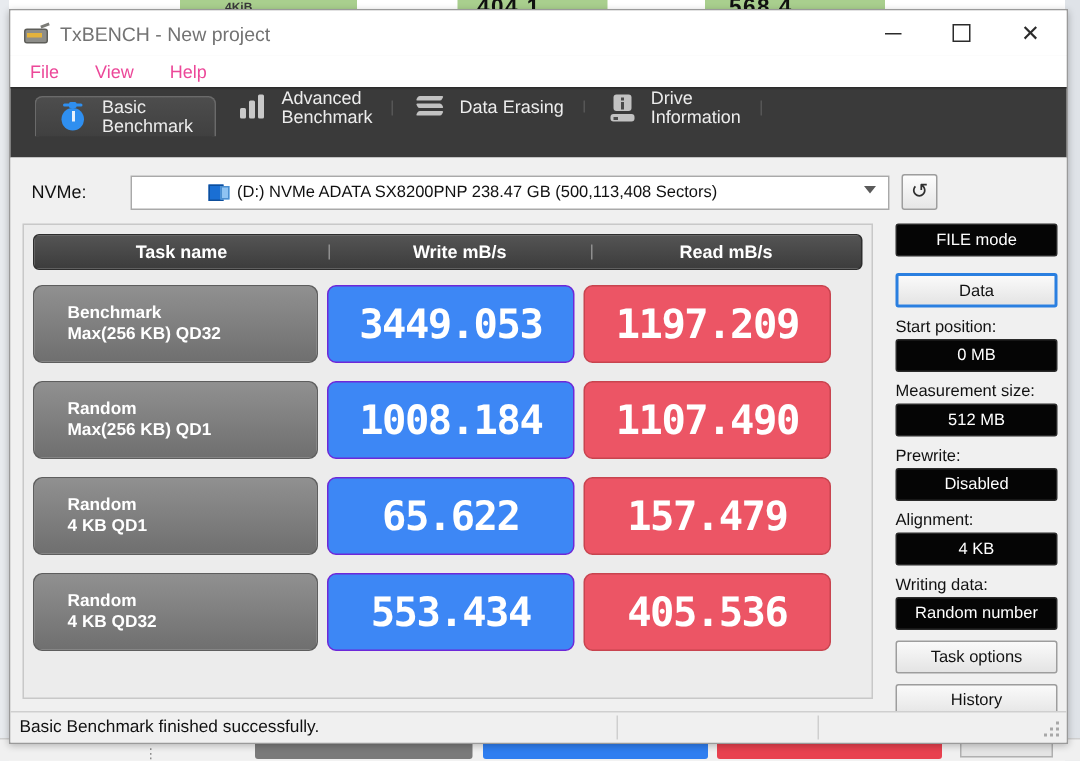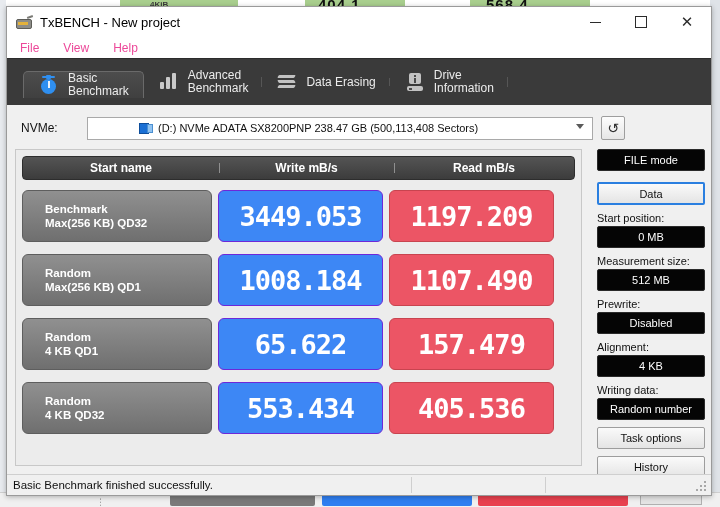--- a/index.html
+++ b/index.html
@@ -35,34 +35,34 @@
     box-shadow:0 1px 5px rgba(0,0,0,.28);
     display:flex;flex-direction:column;
   }
 
   
   .titlebar{height:30px;background:#ffffff;display:flex;align-items:center;position:relative;flex:none;}
   .title-ico{width:17px;height:15px;margin-left:9px;margin-right:7px;position:relative;}
   .title-ico .body{position:absolute;left:0;top:4px;width:14px;height:8px;background:#8d8d88;border:1px solid #5d5d58;border-radius:2px;}
   .title-ico .cap{position:absolute;left:2px;top:7px;width:10px;height:3px;background:#e3b23c;}
   .title-ico .stick{position:absolute;left:11px;top:1px;width:6px;height:2px;background:#7b7b76;transform:rotate(-20deg);}
-  .title-txt{font-size:13px;color:#000000;}
+  .title-txt{font-size:13px;color:#737373;}
   .wbtns{position:absolute;right:0;top:0;height:30px;display:flex;}
   .wbtn{width:45px;height:30px;display:flex;align-items:center;justify-content:center;font-size:13px;color:#2b2b2b;}
   .wbtn.close{width:48px;}
   .wbtn .min{width:11px;height:1px;background:#2b2b2b;}
   .wbtn .max{width:10px;height:10px;border:1px solid #2b2b2b;}
   .wbtn .x{font-size:15px;line-height:1;font-family:"DejaVu Sans",sans-serif;}
 
   
   .menubar{height:21px;background:#ffffff;display:flex;align-items:center;padding-left:10px;flex:none;}
   .menu-item{font-size:12px;color:#ec4899;margin-right:18px;padding:1px 3px;}
 
   
-  .tabstrip{height:46px;background:#3a3a3a;display:flex;align-items:center;padding-left:16px;flex:none;
+  .tabstrip{height:46px;background:#3a3a3a;display:flex;align-items:flex-start;padding-left:16px;flex:none;
             border-top:1px solid #2c2c2c;}
   .tab{display:flex;align-items:center;gap:8px;padding:0 14px;position:relative;color:#e6e6e6;}
   .tab .sep{position:absolute;right:0;top:8px;bottom:8px;width:1px;background:#565656;}
   .tab.active{background:linear-gradient(#4d4d4d,#404040);border:1px solid #6a6a6a;border-bottom:none;border-radius:5px 5px 0 0;margin-top:5px;}
   .tab-label{font-size:12px;line-height:13px;color:#ececec;}
   .tab-label span{display:block;}
   .tico{width:22px;height:24px;position:relative;flex:none;}
 
   
   .ic-stop .ring{position:absolute;left:3px;top:6px;width:15px;height:15px;border-radius:50%;background:#2f8ff0;}
@@ -266,21 +266,21 @@
         <div class="combo-arrow"></div>
       </div>
       <div class="refresh-btn">
         <div class="refresh-glyph">↺</div>
       </div>
     </div>
 
     <div class="results">
 
       <div class="res-head">
-        <div class="rh c1">Start name</div>
+        <div class="rh c1">Task name</div>
         <div class="rh c3">Write mB/s</div>
         <div class="rh c2">Read mB/s</div>
       </div>
 
       <div class="res-row">
         <div class="cell-task">
           <div class="task-l1">Benchmark</div>
           <div class="task-l2">Max(256 KB) QD32</div>
         </div>
         <div class="cell-val cell-read">

